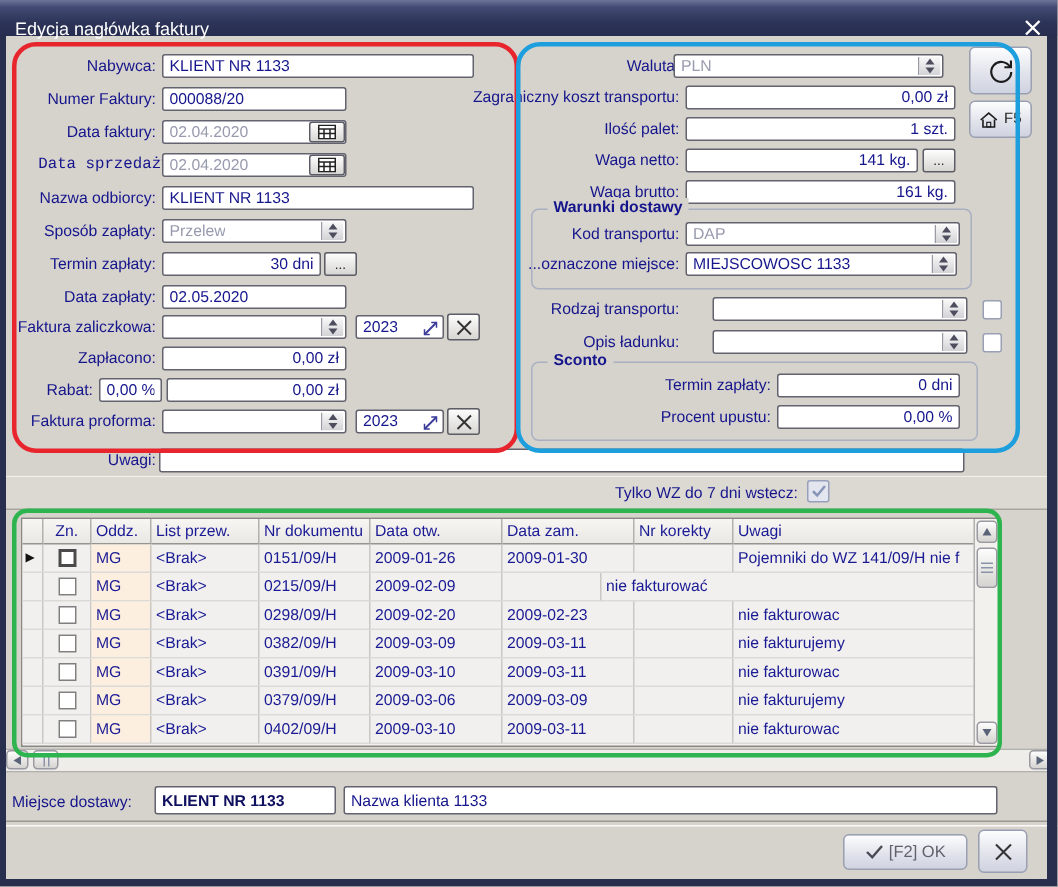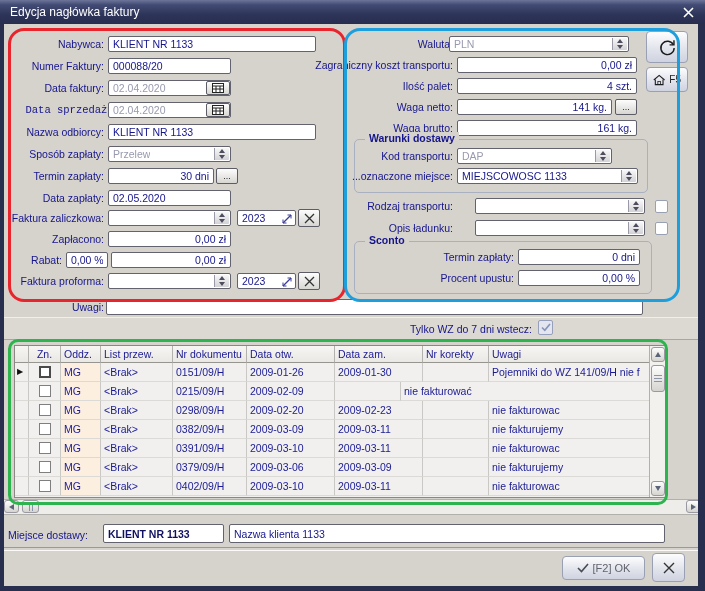--- a/index.html
+++ b/index.html
@@ -4,21 +4,21 @@
 <style>
   html,body{margin:0;padding:0;background:#888;}
   .win{
     position:relative;width:705px;height:591px;background:#d6d2cc;overflow:hidden;
     font-family:"Liberation Sans","DejaVu Sans",sans-serif;font-size:10.5px;color:#16168e;
   }
   .frame{position:absolute;inset:0;border:4px solid #272e4e;border-right-width:7px;border-bottom-width:5px;pointer-events:none;z-index:45;}
   .titlebar{
     position:absolute;left:0;top:0;right:0;height:24px;z-index:46;
     background:linear-gradient(180deg,#6d7699 0%,#424b74 20%,#2d3458 62%,#262d4f 100%);
-    color:#fff;display:flex;align-items:center;padding:0 10px;box-sizing:border-box;font-size:12px;
+    color:#fff;display:flex;padding:12px 10px;box-sizing:border-box;font-size:12px;
   }
   .titlebar .tt{flex:1;}
   .lbl{position:absolute;text-align:right;white-space:nowrap;color:#15158c;line-height:16px;}
   .fld{
     position:absolute;height:16px;box-sizing:border-box;background:#fff;border:1px solid #63636f;border-radius:2px;
     display:flex;align-items:center;padding:0 4px;color:#15158c;white-space:nowrap;overflow:hidden;
   }
   .fld.right{justify-content:flex-end;}
   .fld.dis{color:#989aae;}
   .fld .v{overflow:hidden;white-space:nowrap;}
@@ -233,41 +233,41 @@
       </span>
   </div>
 
   <div class="lbl" style="left:293px;top:57px;width:160px;">Zagraniczny koszt transportu:</div>
   <div class="fld right" style="left:457px;top:57px;width:180px;">
       <span class="v">0,00 zł</span>
     </div>
 
   <div class="lbl" style="left:293px;top:78px;width:160px;">Ilość palet:</div>
   <div class="fld right" style="left:457px;top:78px;width:180px;">
-      <span class="v">4 szt.</span>
+      <span class="v">1 szt.</span>
     </div>
 
   <div class="lbl" style="left:293px;top:99px;width:160px;">Waga netto:</div>
   <div class="fld right" style="left:457px;top:99px;width:155px;">
       <span class="v">141 kg.</span>
     </div>
   <button class="ibtn" style="left:615px;top:99px;width:22px;height:16px;">
       <span>...</span>
     </button>
 
   <div class="lbl" style="left:293px;top:120px;width:160px;">Waga brutto:</div>
   <div class="fld right" style="left:457px;top:120px;width:180px;">
       <span class="v">161 kg.</span>
     </div>
 
   <div class="grp" style="left:354px;top:139px;width:294px;height:54px;">
     <span class="gt">Warunki dostawy</span>
   </div>
   <div class="lbl" style="left:300px;top:148px;width:153px;">Kod transportu:</div>
-  <div class="fld dis" style="left:457px;top:148px;width:155px;">
+  <div class="fld dis" style="left:457px;top:148px;width:183px;">
     <span class="v">DAP</span>
     <span class="spin">
         <b class="su"></b>
         <b class="sd"></b>
       </span>
   </div>
   <div class="lbl" style="left:300px;top:168px;width:153px;">...oznaczone miejsce:</div>
   <div class="fld" style="left:457px;top:168px;width:181px;">
     <span class="v">MIEJSCOWOSC 1133</span>
     <span class="spin">

